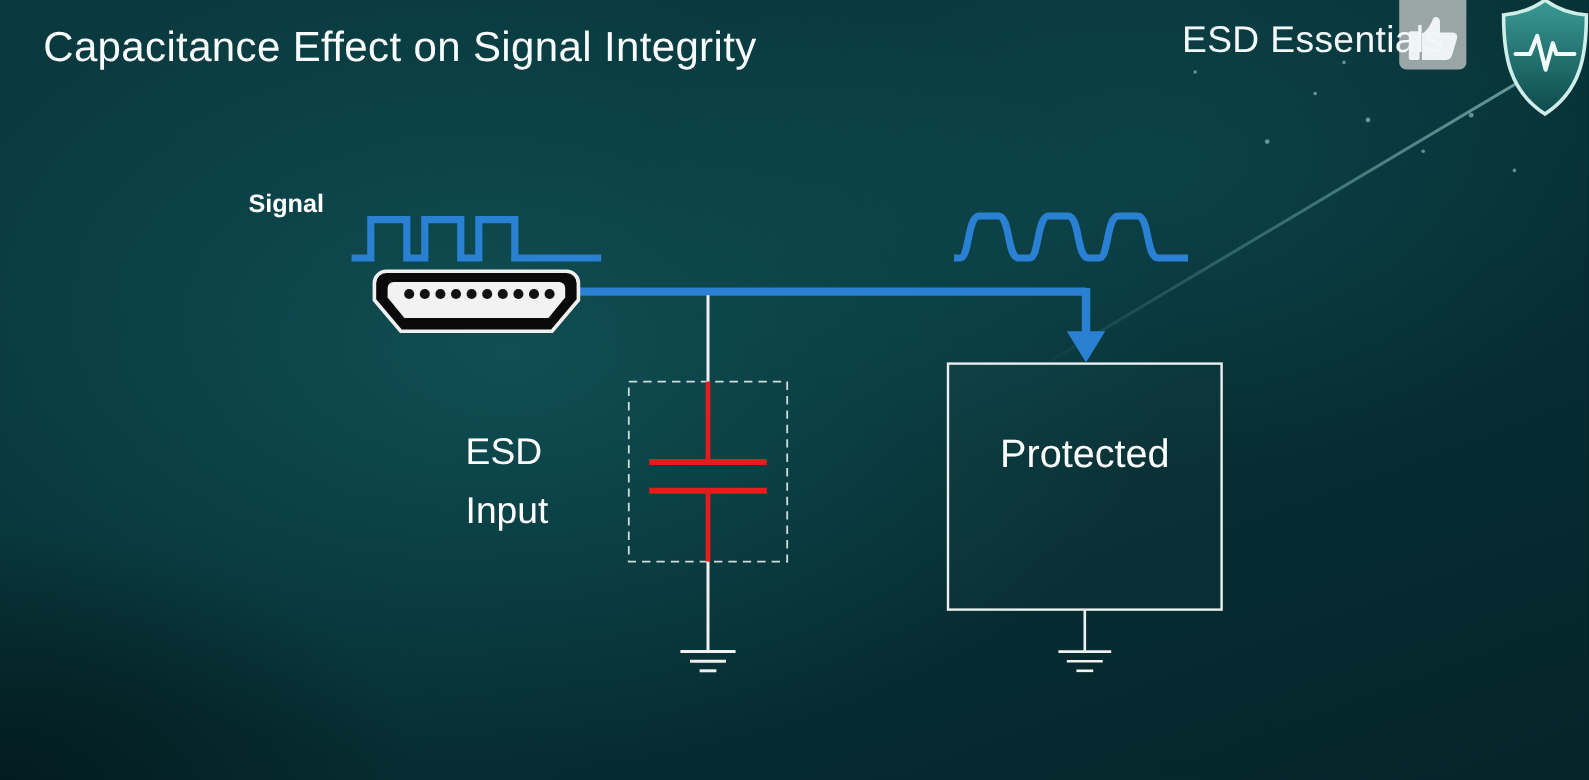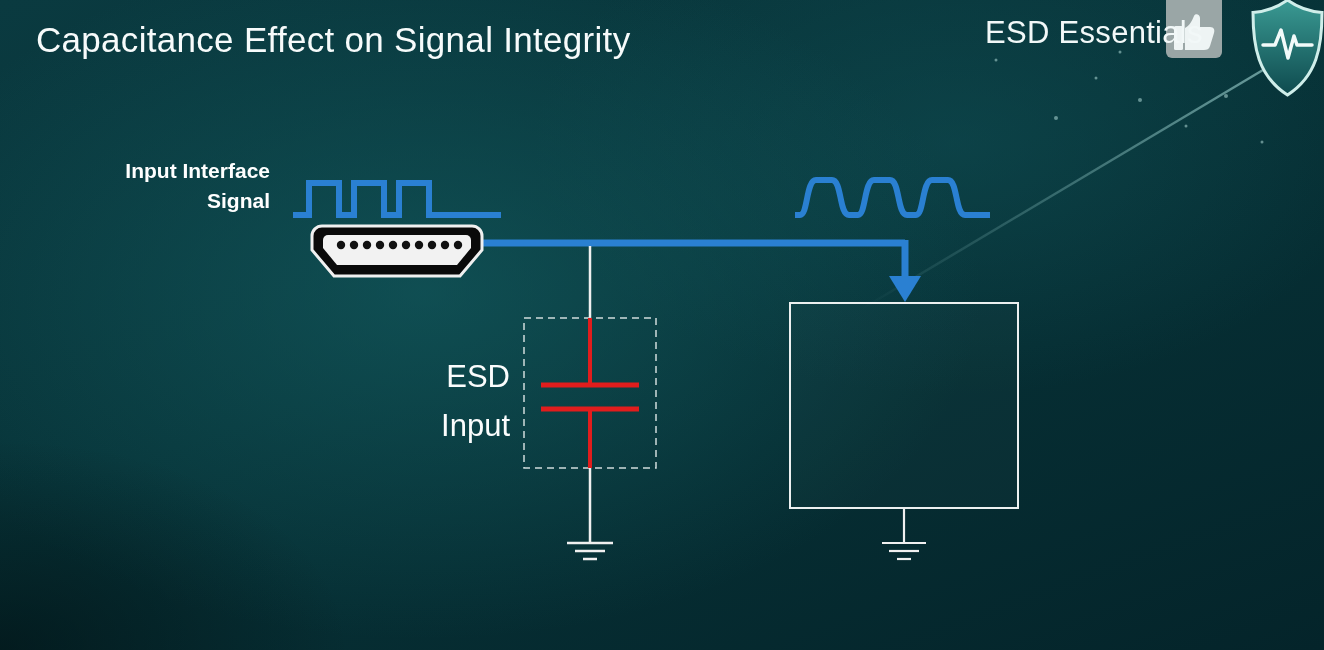--- a/index.html
+++ b/index.html
@@ -19,21 +19,21 @@
       radial-gradient(700px 420px at 72% 22%, rgba(18,84,90,0.45), rgba(18,84,90,0) 60%),
       linear-gradient(160deg, #0a3a40 0%, #073338 45%, #04242a 100%);
     color:#fff;
   }
   .abs{position:absolute;}
   #title{left:36px;top:20px;font-size:35px;font-weight:400;color:#f7fbfb;letter-spacing:.3px;}
   #brand{left:985px;top:15px;font-size:31px;font-weight:400;color:#f2f8f8;letter-spacing:.3px;z-index:5;}
   .label-bold{font-weight:700;font-size:21px;line-height:30px;color:#ffffff;}
   #input-label{left:58px;top:156px;width:212px;text-align:right;}
   #output-label{left:1025px;top:146px;width:200px;text-align:left;line-height:31px;}
-  #esd-label{left:388px;top:352px;width:122px;text-align:right;font-size:31px;line-height:49px;color:#fbfdfd;}
+  #esd-label{left:388px;top:352px;width:122px;text-align:left;font-size:31px;line-height:49px;color:#fbfdfd;}
   #protected-label{left:790px;top:350px;width:228px;text-align:center;font-size:33px;line-height:55px;color:#fbfdfd;}
   svg{position:absolute;left:0;top:0;}
   .wire-white{stroke:var(--line-white);fill:none;}
   .wire-blue{stroke:var(--signal-blue);fill:none;}
   .wire-red{stroke:var(--capacitor-red);fill:none;}
 </style>
 </head>
 <body>
 
 <div id="stage">
@@ -132,26 +132,26 @@
                c8,0 6,-35 16,-35 h16 c10,0 7,35 17,35 h9
                c8,0 6,-35 16,-35 h16 c10,0 7,35 17,35 h9
                c8,0 6,-35 16,-35 h16 c10,0 7,35 17,35 h25" class="wire-blue" stroke-width="6" stroke-linecap="butt"></path>
     </g>
   </svg>
 
   <div class="abs" id="brand">ESD Essentials</div>
   <div class="abs" id="title">Capacitance Effect on Signal Integrity</div>
 
   <div class="abs label-bold" id="input-label">
-    <div>Input Interface</div>
     <div>Signal</div>
   </div>
 
 
   <div class="abs" id="esd-label">
     <div>ESD</div>
     <div>Input</div>
   </div>
 
   <div class="abs" id="protected-label">
+    <div>Protected</div>
   </div>
 
 </div>
 
 </body></html>

